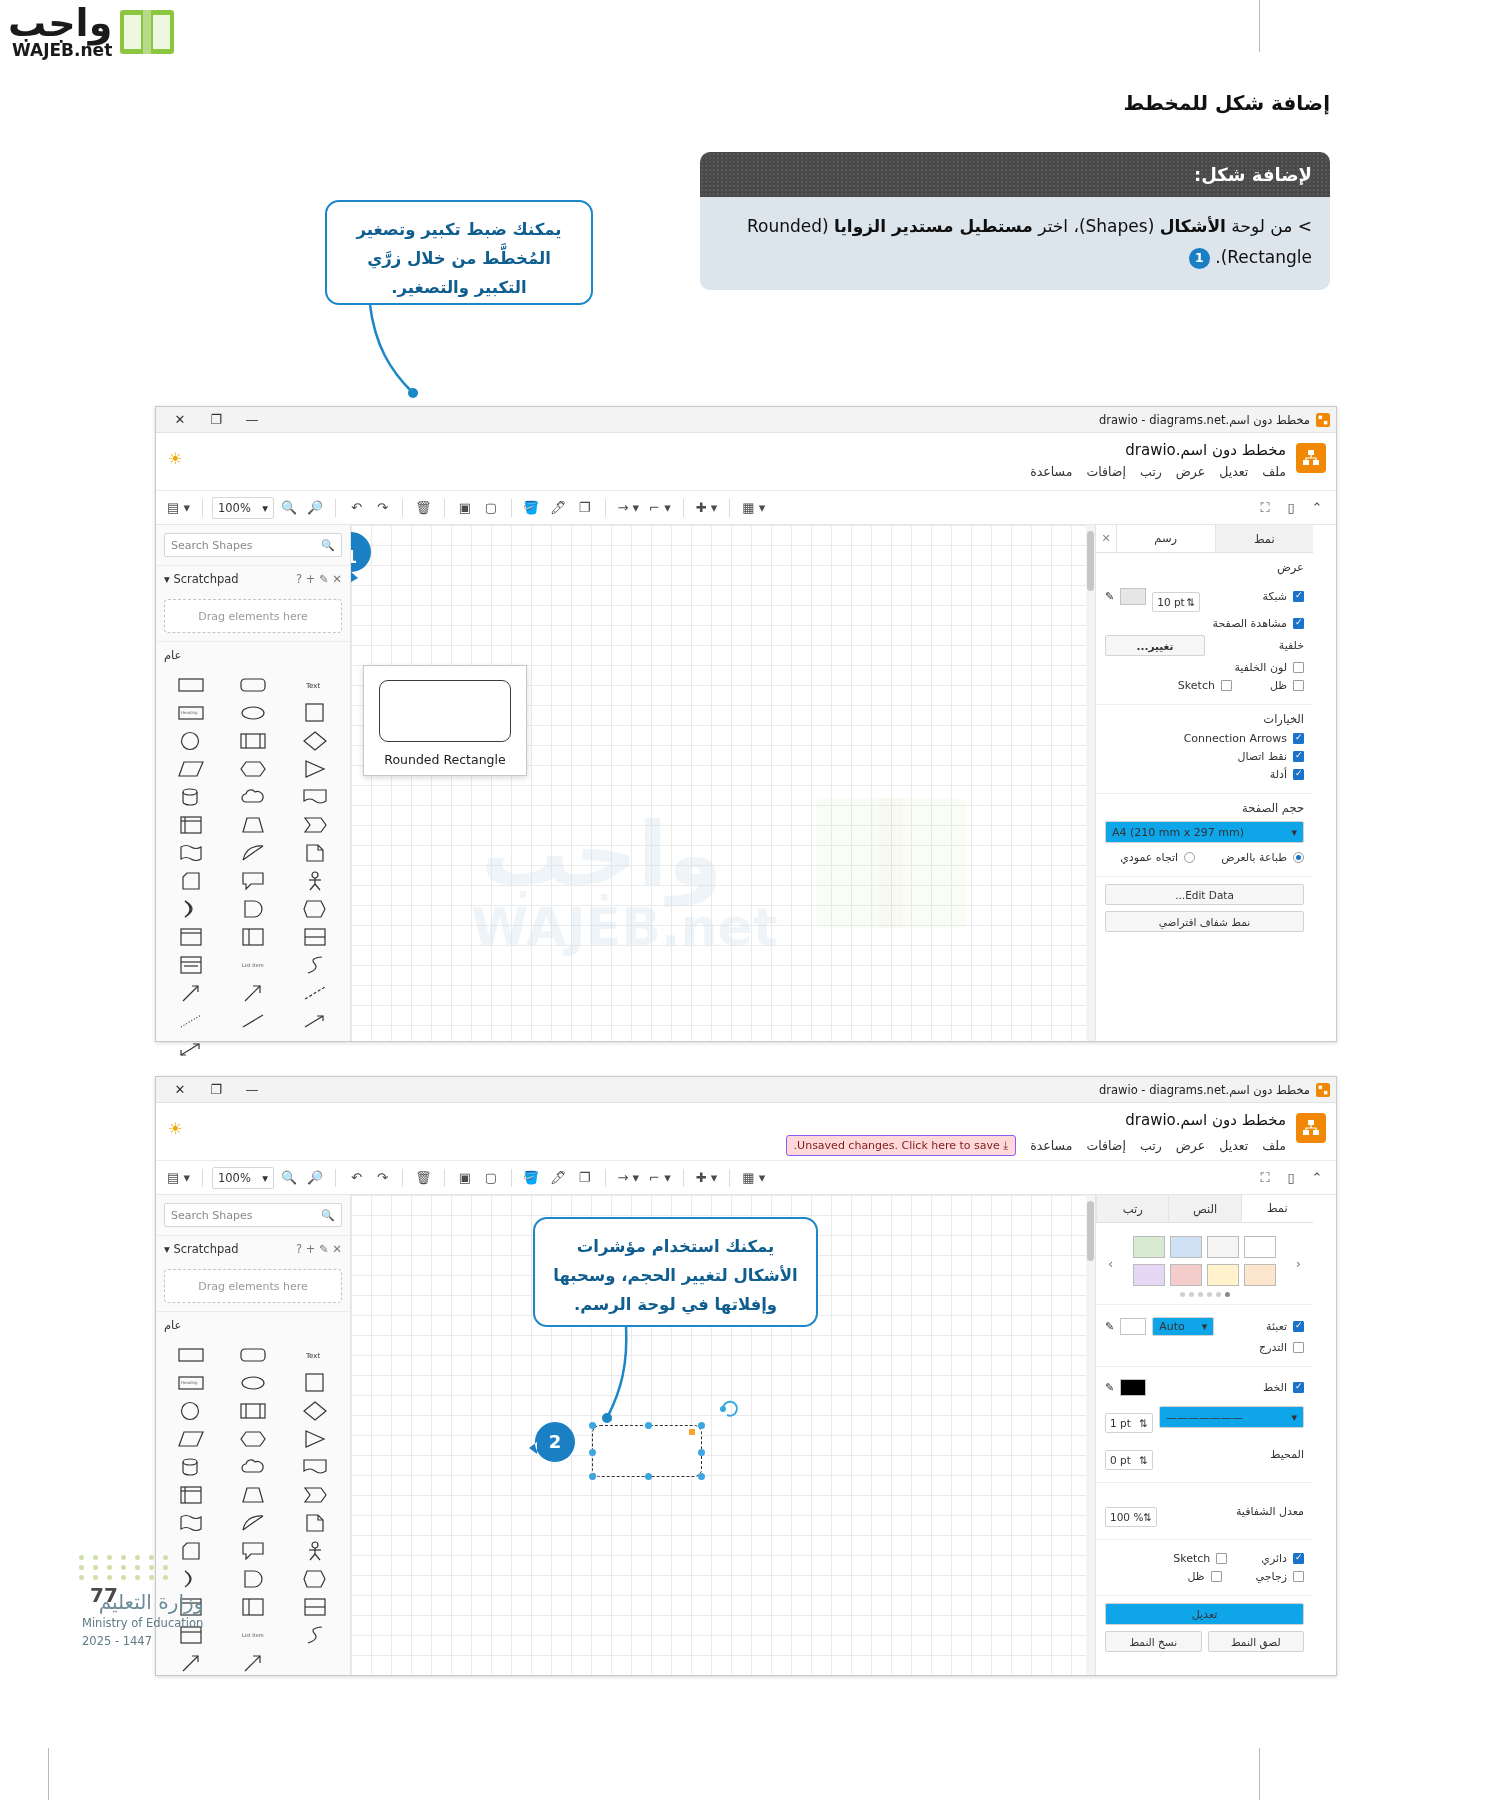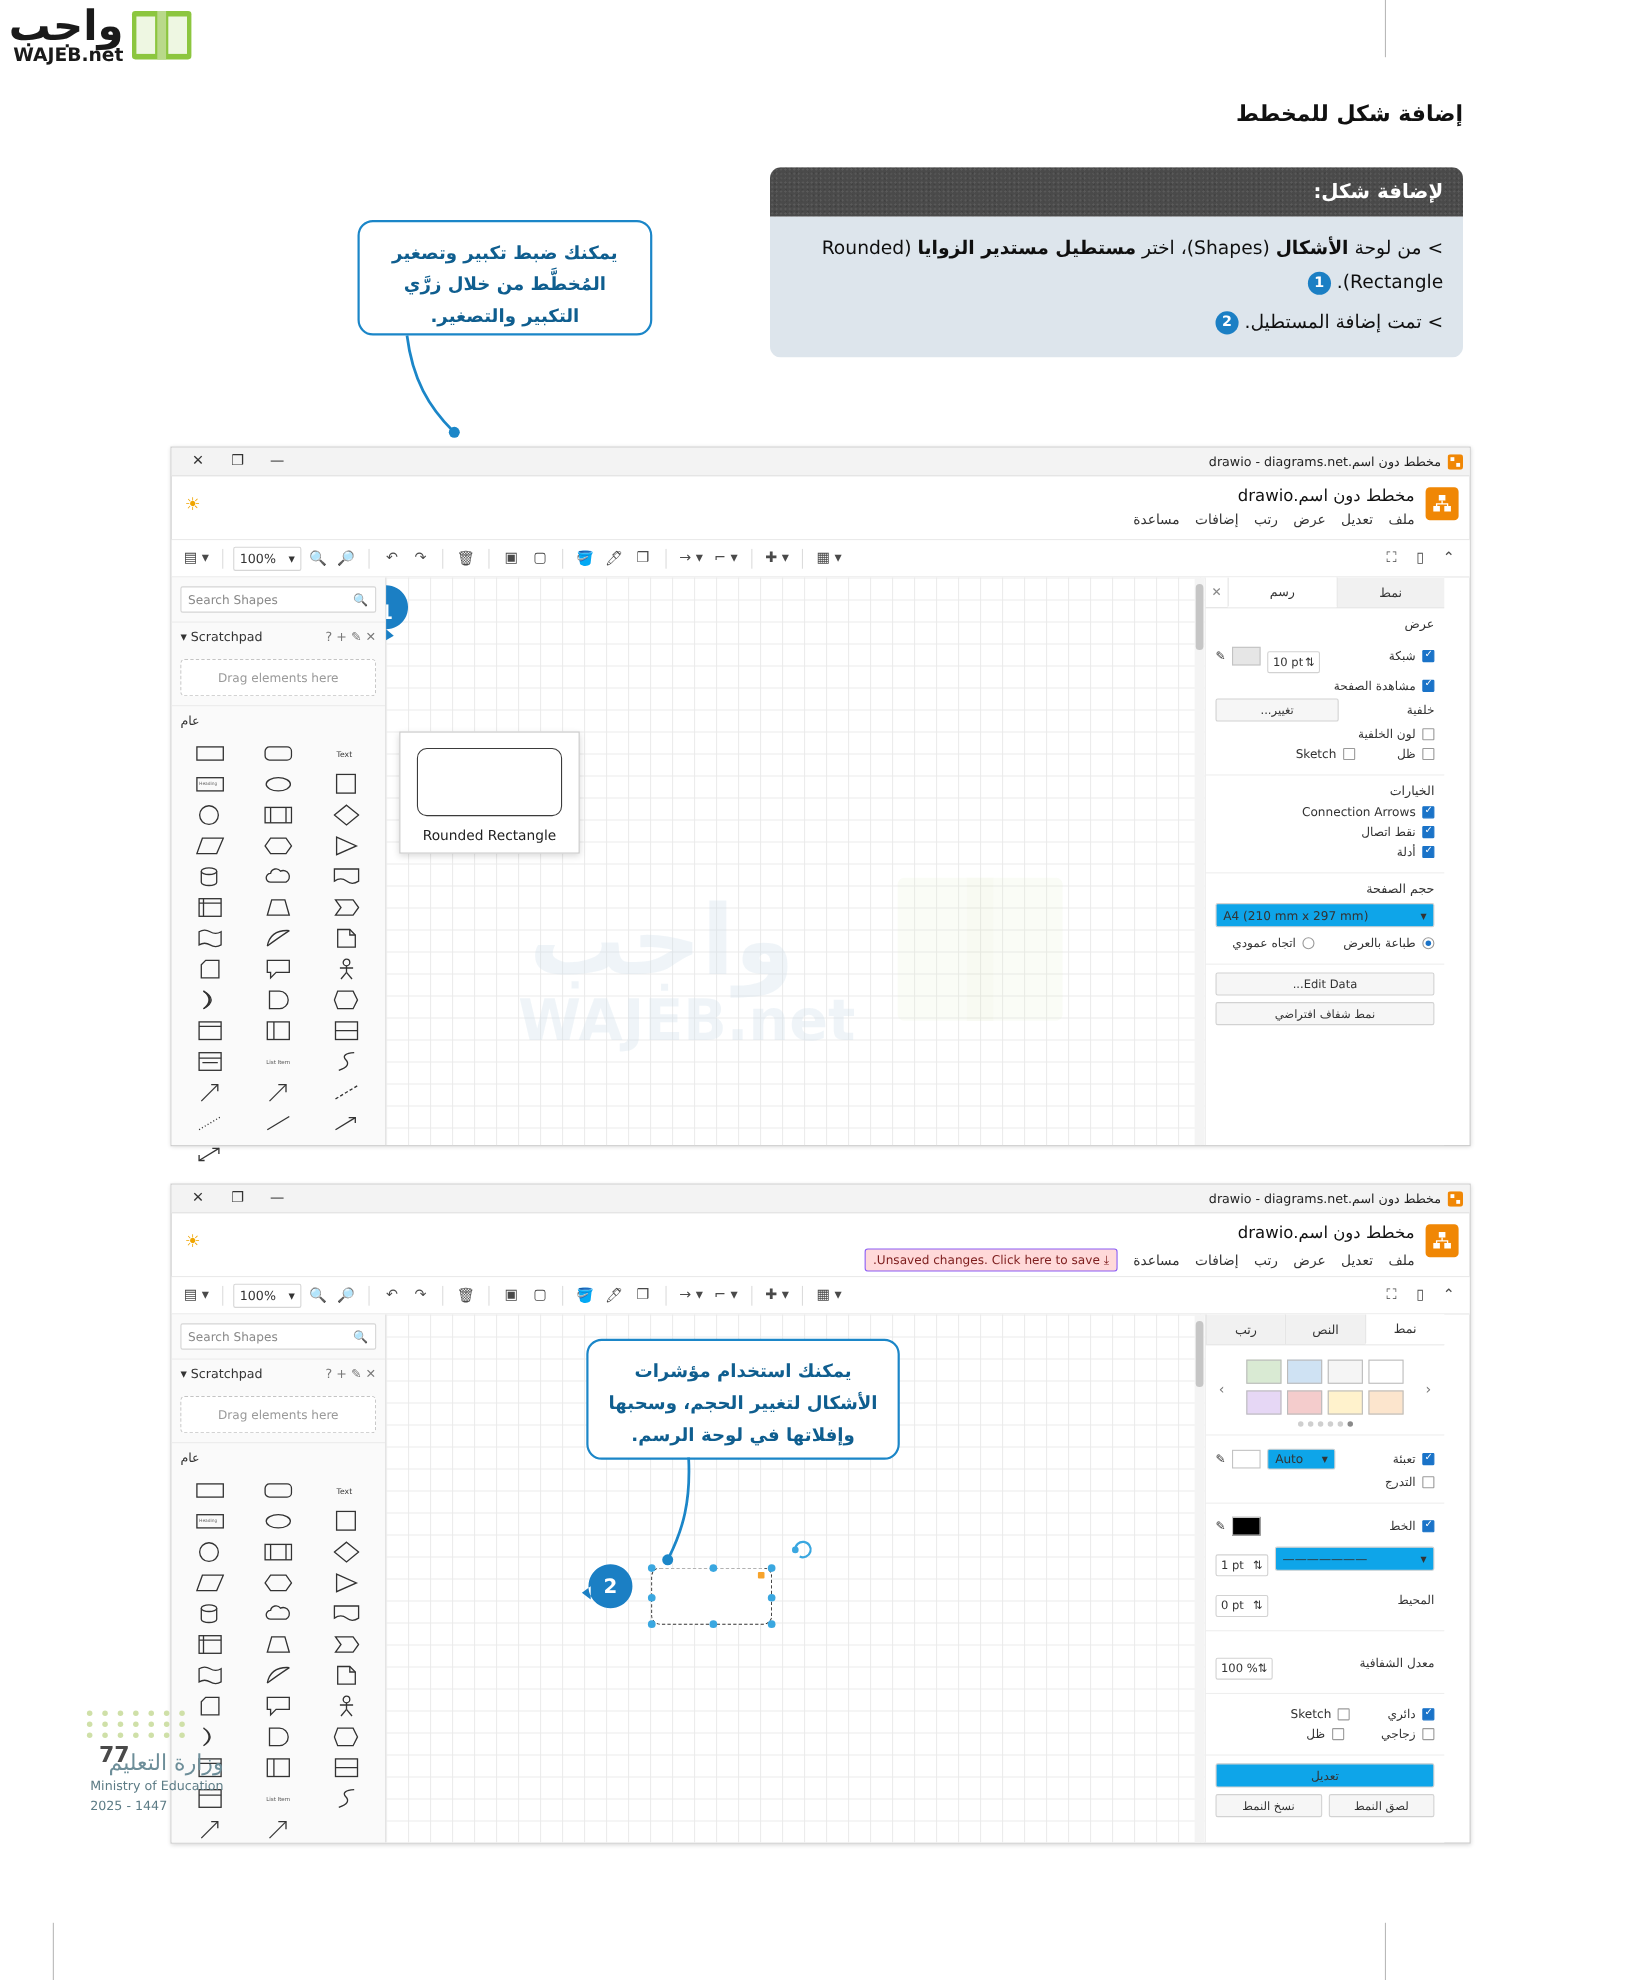--- a/index.html
+++ b/index.html
@@ -224,24 +224,20 @@
 
 <div class="page-title">إضافة شكل للمخطط</div>
 
 <div class="card" style="top:152px; left:700px; width:630px;">
   <div class="card-head">لإضافة شكل:</div>
   <div class="card-body">
     <div>
       <span>&gt; من لوحة </span><b>الأشكال</b><span> (Shapes)، اختر </span><b>مستطيل مستدير الزوايا</b><span> (Rounded Rectangle).</span>
       <span class="numdot">1</span>
     </div>
-    <div style="margin-top:4px;">
-      <span>&gt; تمت إضافة المستطيل.</span>
-      <span class="numdot">2</span>
-    </div>
   </div>
 </div>
 
 <div class="callout" style="top:200px; left:325px; width:268px; height:105px;">
   <span>يمكنك ضبط تكبير وتصغير المُخطَّط من خلال زرَّي التكبير والتصغير.</span>
 </div>
 <svg class="callout-tail" style="top:300px; left:330px;" width="130" height="110">
   <path d="M40,5 C45,45 60,70 82,92" stroke="#1b86c8" stroke-width="2.5" fill="none"></path>
   <circle cx="83" cy="93" r="5" fill="#1b86c8"></circle>
 </svg>
@@ -619,21 +615,21 @@
           <span class="swatch" style="background:#e6e6e6;"></span>
           <span>✎</span>
         </div>
         <div class="fmt-row">
           <span class="cb on"></span>
           <span>مشاهدة الصفحة</span>
         </div>
         <div class="fmt-row">
           <span>خلفية</span>
           <span style="flex:1"></span>
-          <span class="btn-line" style="width:112px;">تغيير...</span>
+          <span class="btn-line" style="width:100px;font-weight:bold;">تغيير...</span>
         </div>
         <div class="fmt-row">
           <span class="cb"></span>
           <span>لون الخلفية</span>
         </div>
         <div class="fmt-row">
           <span class="cb"></span>
           <span>ظل</span>
           <span style="width:26px"></span>
           <span class="cb"></span>

